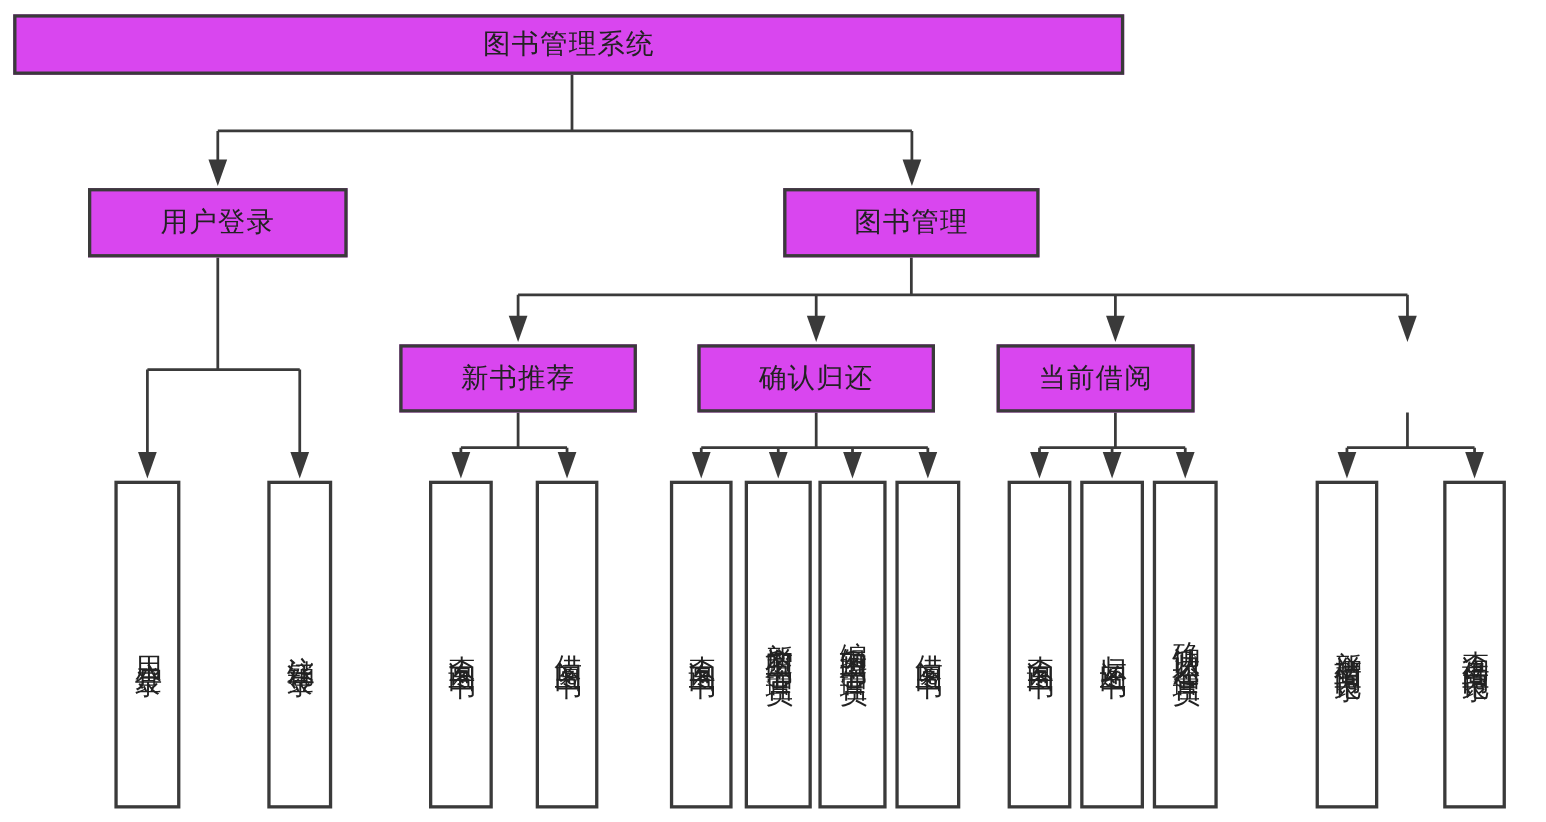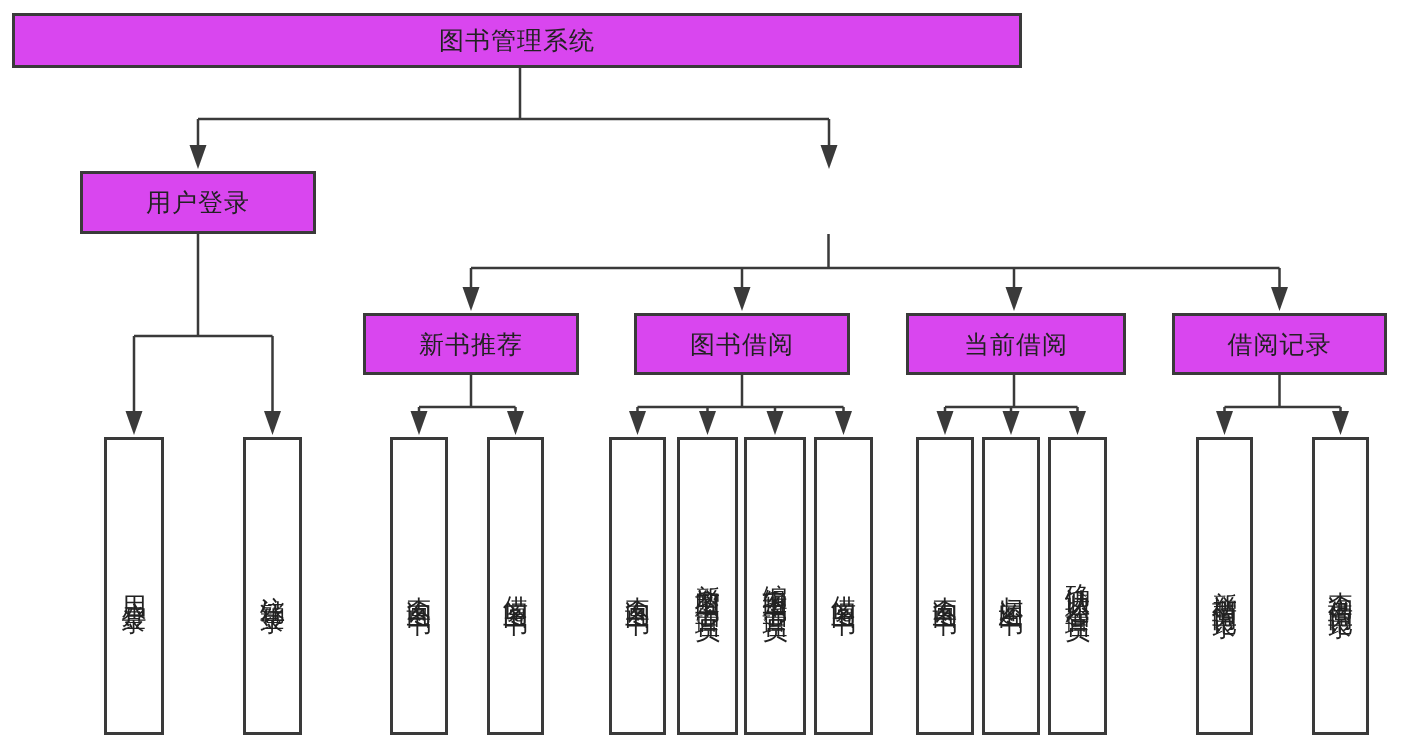--- a/index.html
+++ b/index.html
@@ -42,21 +42,21 @@
     font-size: 25px;
     line-height: 1;
     letter-spacing: 1px;
     white-space: nowrap;
   }
   .root   { left: 12px;   top: 13px;  width: 1010px; height: 55px; }
   .n2a    { left: 80px;   top: 171px; width: 236px;  height: 63px; }
   .n2b    { left: 712px;  top: 171px; width: 233px;  height: 63px; }
   .n3a    { left: 363px;  top: 313px; width: 216px;  height: 62px; text-align: right; }
   .n3b    { left: 634px;  top: 313px; width: 216px;  height: 62px; }
-  .n3c    { left: 906px;  top: 313px; width: 220px;  height: 62px; }
+  .n3c    { left: 906px;  top: 313px; width: 180px;  height: 62px; }
   .n3d    { left: 1172px; top: 313px; width: 215px;  height: 62px; }
   .leaf {
     position: absolute;
     top: 437px;
     height: 298px;
     box-sizing: border-box;
     border: 3px solid #3a3a3a;
     background: #ffffff;
     display: flex;
     align-items: center;
@@ -131,33 +131,33 @@
     </g>
   </svg>
 
   <div class="box root">
     <span>图书管理系统</span>
   </div>
 
   <div class="box n2a">
     <span>用户登录</span>
   </div>
+  <div class="box n2b">
+    <span>图书管理</span>
+  </div>
 
   <div class="box n3a">
     <span>新书推荐</span>
   </div>
   <div class="box n3b">
-    <span>图书借阅</span>
+    <span>确认归还</span>
   </div>
   <div class="box n3c">
     <span>当前借阅</span>
   </div>
-  <div class="box n3d">
-    <span>借阅记录</span>
-  </div>
 
   <div class="leaf lf1">
     <span class="vtext">用户登录</span>
   </div>
   <div class="leaf lf2">
     <span class="vtext">注销登录</span>
   </div>
 
   <div class="leaf lf3">
     <span class="vtext">查询图书</span>

